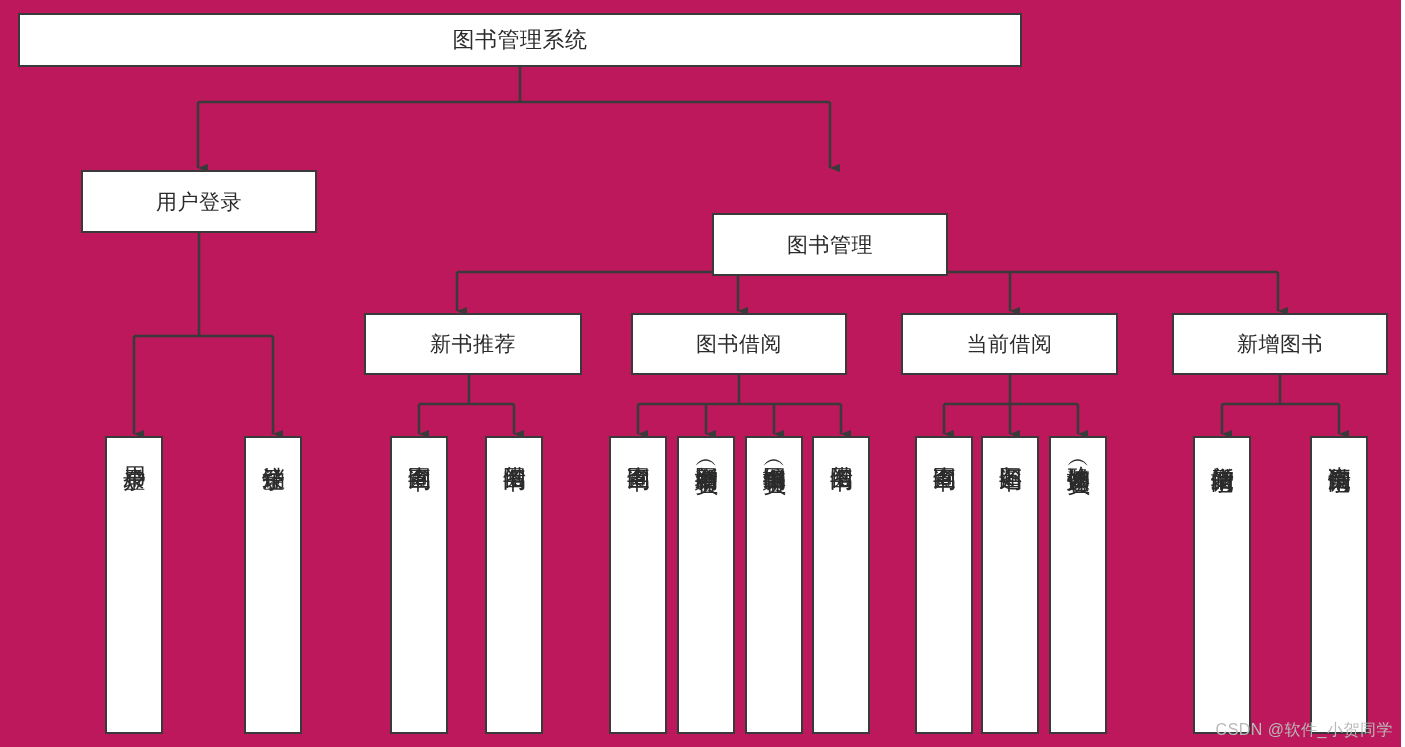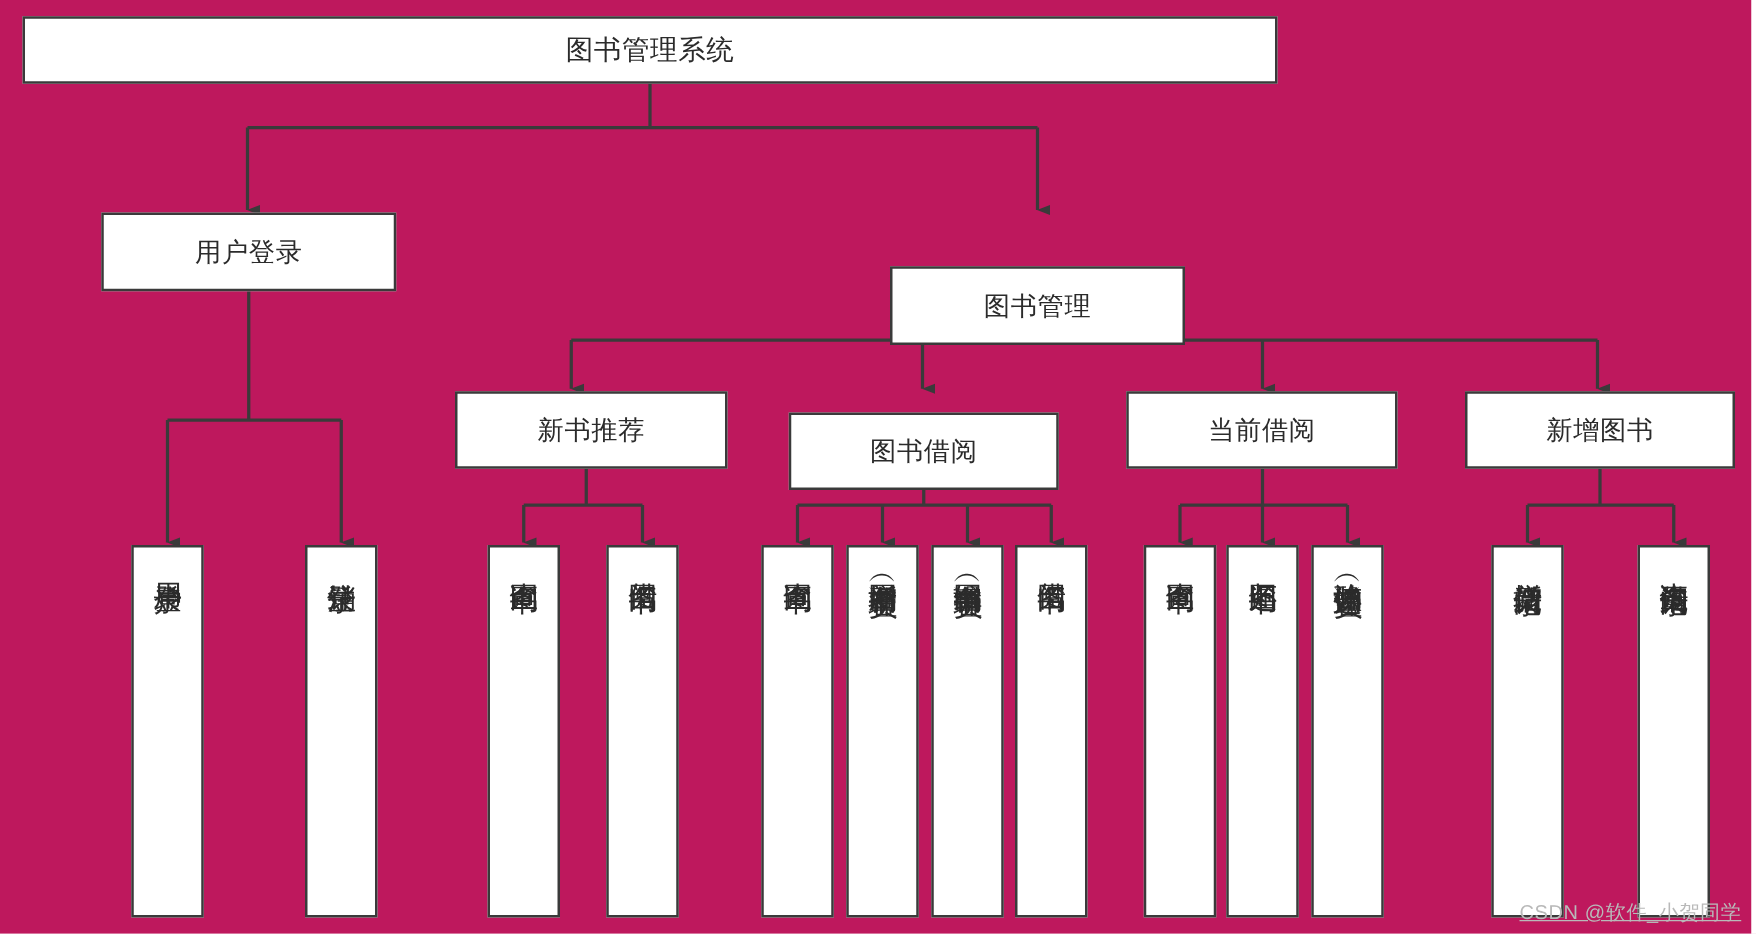--- a/index.html
+++ b/index.html
@@ -57,21 +57,20 @@
   }
   .watermark {
     position: absolute;
     right: 8px;
     bottom: 6px;
     font-size: 16px;
     color: #b9b9b9;
     letter-spacing: 0.5px;
     white-space: nowrap;
     pointer-events: none;
-    text-decoration: underline;
   }
 </style>
 </head>
 <body>
 
 <div id="canvas">
 
   <svg id="edges" viewBox="0 0 1405 747" xmlns="http://www.w3.org/2000/svg">
     <defs>
       <marker id="arrowhead" markerWidth="9" markerHeight="11" refX="4.5" refY="10.2" orient="auto" markerUnits="userSpaceOnUse">
@@ -129,21 +128,21 @@
   <div class="node horiz" style="left:81px; top:170px; width:236px; height:63px;">
     <span>用户登录</span>
   </div>
   <div class="node horiz" style="left:712px; top:170px; width:236px; height:63px;margin-top:43px;">
     <span>图书管理</span>
   </div>
 
   <div class="node horiz" style="left:364px; top:313px; width:218px; height:62px;">
     <span>新书推荐</span>
   </div>
-  <div class="node horiz" style="left:631px; top:330px; width:216px; height:62px;">
+  <div class="node horiz" style="left:631px; top:313px; width:216px; height:62px;">
     <span>图书借阅</span>
   </div>
   <div class="node horiz" style="left:901px; top:313px; width:217px; height:62px;align-items:center;">
     <span>当前借阅</span>
   </div>
   <div class="node horiz" style="left:1172px; top:313px; width:216px; height:62px;">
     <span>新增图书</span>
   </div>
 
   <div class="node vert" style="left:105px; top:436px; width:58px; height:298px;">

